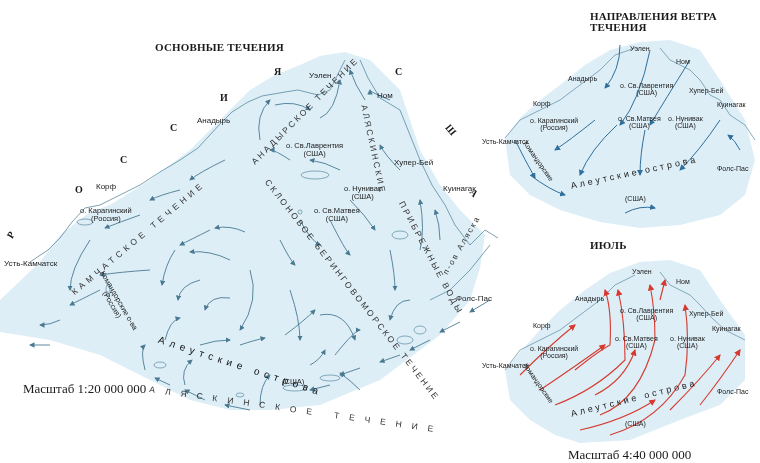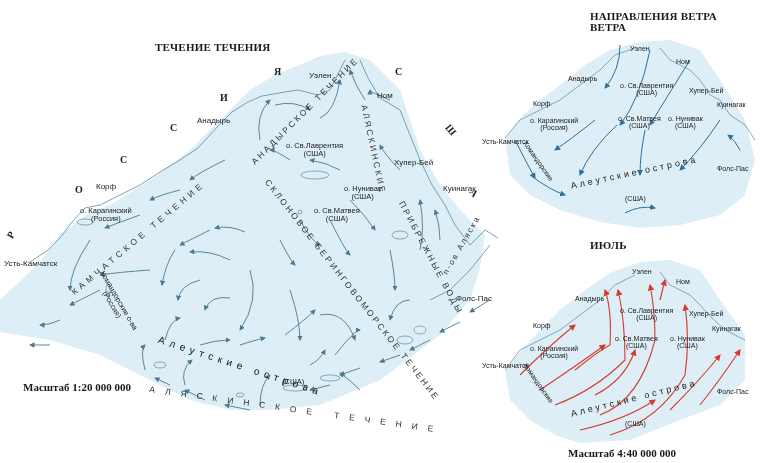--- a/index.html
+++ b/index.html
@@ -1,20 +1,20 @@
 <!DOCTYPE html>
 <html><head>
 <meta charset="utf-8">
 <style>
   html,body{margin:0;padding:0;background:#fff;}
   body{width:760px;height:463px;position:relative;overflow:hidden;font-family:"Liberation Sans",sans-serif;}
   svg{position:absolute;left:0;top:0;}
   .lbl{position:absolute;white-space:nowrap;color:#1a1a1a;line-height:1;}
   .title{font-family:"Liberation Serif",serif;font-weight:bold;font-size:11px;letter-spacing:0.2px;}
-  .scale{font-family:"Liberation Serif",serif;font-weight:bold;font-size:11px;}
+  .scale{font-family:"Liberation Serif",serif;font-weight:normal;font-size:13px;}
   .place{font-size:8px;}
   .isl{font-size:7.5px;text-align:center;}
   .cur{font-size:8.5px;letter-spacing:2.5px;color:#333;}
   .country{font-family:"Liberation Serif",serif;font-weight:bold;font-size:10px;}
   .arch{font-size:10px;letter-spacing:5px;color:#111;}
 </style>
 </head>
 <body>
 
 <svg width="760" height="463" viewBox="0 0 760 463">
@@ -141,21 +141,21 @@
       <path d="M600,415 Q640,400 655,340 Q655,310 650,285"></path>
       <path d="M580,430 Q625,420 655,400"></path>
       <path d="M610,435 Q660,420 685,375 Q690,340 685,305"></path>
       <path d="M670,410 Q700,380 720,355"></path>
       <path d="M700,405 Q720,380 740,350"></path>
       <path d="M660,300 L665,280"></path>
     </g>
   </g>
 </svg>
 
-<div class="lbl title" style="left:155px;top:42px;">ТЕЧЕНИЕ ТЕЧЕНИЯ</div>
+<div class="lbl title" style="left:155px;top:42px;">ОСНОВНЫЕ ТЕЧЕНИЯ</div>
 
 <div class="lbl country" style="left:8px;top:230px;transform:rotate(-60deg)">Р</div>
 <div class="lbl country" style="left:75px;top:185px;">О</div>
 <div class="lbl country" style="left:120px;top:155px;">С</div>
 <div class="lbl country" style="left:170px;top:123px;">С</div>
 <div class="lbl country" style="left:220px;top:93px;">И</div>
 <div class="lbl country" style="left:274px;top:67px;">Я</div>
 
 <div class="lbl country" style="left:395px;top:67px;">С</div>
 <div class="lbl country" style="left:445px;top:125px;transform:rotate(50deg)">Ш</div>
@@ -197,21 +197,21 @@
 <div class="lbl cur" style="left:250px;top:160px;transform:rotate(-45deg);transform-origin:left top;">АНАДЫРСКОЕ ТЕЧЕНИЕ</div>
 <div class="lbl cur" style="left:368px;top:104px;transform:rotate(78deg);transform-origin:left top;">АЛЯСКИНСКИЕ</div>
 <div class="lbl cur" style="left:405px;top:200px;transform:rotate(62deg);transform-origin:left top;">ПРИБРЕЖНЫЕ ВОДЫ</div>
 <div class="lbl cur" style="left:70px;top:290px;transform:rotate(-40deg);transform-origin:left top;letter-spacing:4px;">КАМЧАТСКОЕ ТЕЧЕНИЕ</div>
 <div class="lbl cur" style="left:270px;top:178px;transform:rotate(52deg);transform-origin:left top;">СКЛОНОВОЕ БЕРИНГОВОМОРСКОЕ ТЕЧЕНИЕ</div>
 <div class="lbl cur" style="left:150px;top:385px;transform:rotate(8deg);transform-origin:left top;letter-spacing:10px;">АЛЯСКИНСКОЕ ТЕЧЕНИЕ</div>
 
 <div class="lbl scale" style="left:23px;top:382px;">Масштаб 1:20 000 000</div>
 
 <div class="lbl title" style="left:590px;top:11px;">НАПРАВЛЕНИЯ ВЕТРА</div>
-<div class="lbl title" style="left:590px;top:22px;">ВЕТРА</div>
+<div class="lbl title" style="left:590px;top:22px;">ТЕЧЕНИЯ</div>
 
 <div class="lbl place" style="left:630px;top:45px;font-size:7px;">Уэлен</div>
 <div class="lbl place" style="left:676px;top:58px;font-size:7px;">Ном</div>
 <div class="lbl place" style="left:568px;top:75px;font-size:7px;">Анадырь</div>
 <div class="lbl place" style="left:533px;top:100px;font-size:7px;">Корф</div>
 <div class="lbl place" style="left:482px;top:138px;font-size:7px;">Усть-Камчатск</div>
 <div class="lbl place" style="left:689px;top:87px;font-size:7px;">Хупер-Бей</div>
 <div class="lbl place" style="left:717px;top:101px;font-size:7px;">Куинагак</div>
 <div class="lbl place" style="left:717px;top:165px;font-size:7px;">Фолс-Пас</div>
 <div class="lbl isl" style="left:620px;top:82px;font-size:7px;">

